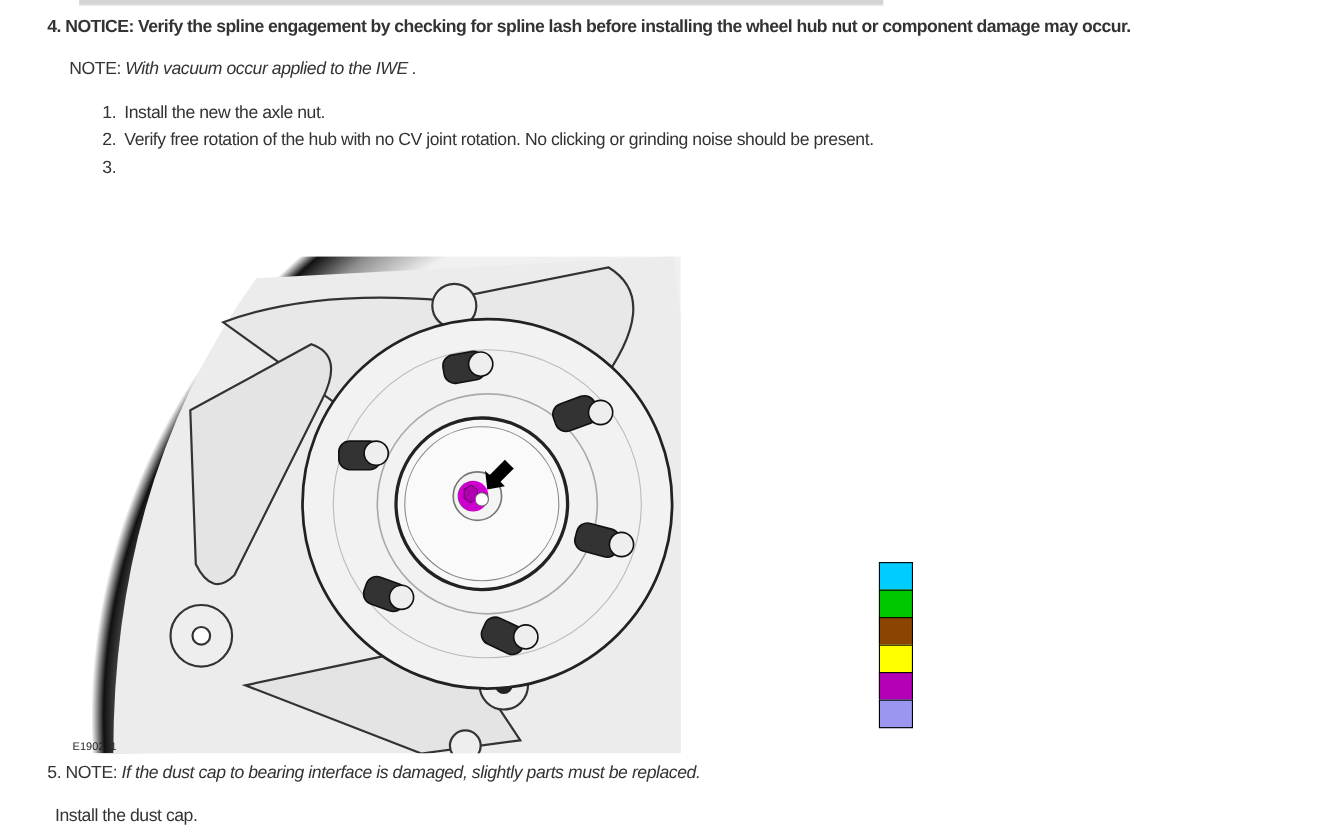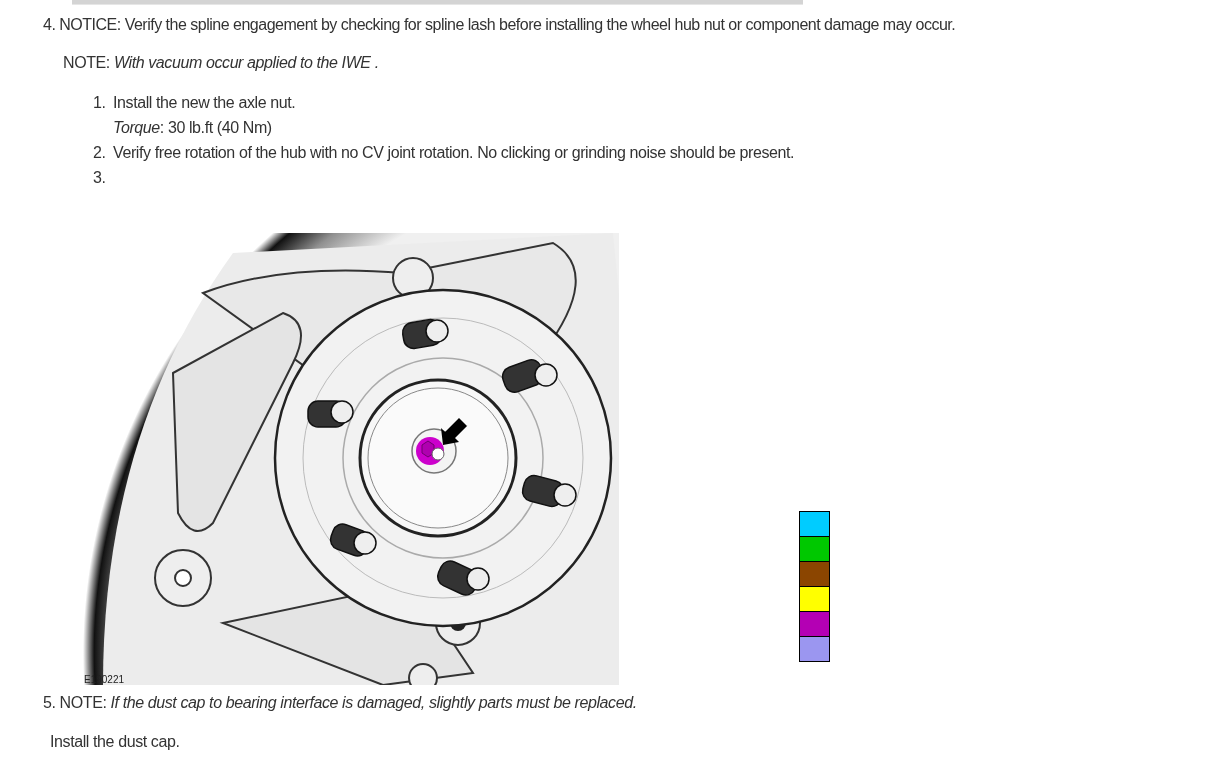--- a/index.html
+++ b/index.html
@@ -8,30 +8,30 @@
     font-family: "Liberation Sans", "DejaVu Sans", sans-serif;
     color: #333333; font-size: 16px;
   }
   .top-bar {
     position: absolute; left: 72px; top: 0; width: 731px; height: 4px;
     background: #d4d4d4; border-bottom: 1px solid #e6e6e6;
   }
   .step { position: absolute; left: 43px; }
   .bold { font-weight: normal; }
   .ital { font-style: italic; }
-  #step4 { top: 16px; font-weight: normal; letter-spacing: -0.5px; text-align: center; }
+  #step4 { top: 16px; font-weight: bold; letter-spacing: -0.5px; text-align: center; }
   #note4 { position: absolute; left: 63px; top: 54px; letter-spacing: -0.4px; }
   .substeps { position: absolute; left: 93px; top: 90px; letter-spacing: -0.4px; line-height: 25px; }
   .substep { position: relative; padding-left: 20px; width: 1100px; }
   .substep .n { position: absolute; left: 0; top: 0; }
   .figure {
     position: absolute; left: 83px; top: 233px; width: 536px; height: 452px;
     background: #ffffff; overflow: hidden;
   }
-  .fig-label { position: absolute; left: 84px; top: 674px; font-size: 10px; color: #222; }
+  .fig-label { position: absolute; left: 66px; top: 674px; font-size: 10px; color: #222; }
   .legend { position: absolute; left: 799px; top: 511px; width: 29px; }
   .swatch { width: 29px; height: 24px; border: 1px solid #000; border-bottom: none; }
   .swatch:last-child { border-bottom: 1px solid #000; }
   #step5 { top: 694px; letter-spacing: -0.4px; }
   #step5-text { position: absolute; left: 50px; top: 733px; letter-spacing: -0.4px; }
 </style>
 </head>
 <body>
 
 <div class="top-bar"></div>
@@ -43,23 +43,20 @@
 
 <div id="note4">
   <span class="bold">NOTE:</span>
   <span class="ital">With vacuum occur applied to the IWE .</span>
 </div>
 
 <div class="substeps">
   <div class="substep">
     <span class="n">1.</span>
     <span>Install the new the axle nut.</span>
-    <div>
-      <span class="ital">Torque</span><span>: 30 lb.ft (40 Nm)</span>
-    </div>
   </div>
   <div class="substep">
     <span class="n">2.</span>
     <span>Verify free rotation of the hub with no CV joint rotation. No clicking or grinding noise should be present.</span>
   </div>
   <div class="substep">
     <span class="n">3.</span>
   </div>
 </div>
 

